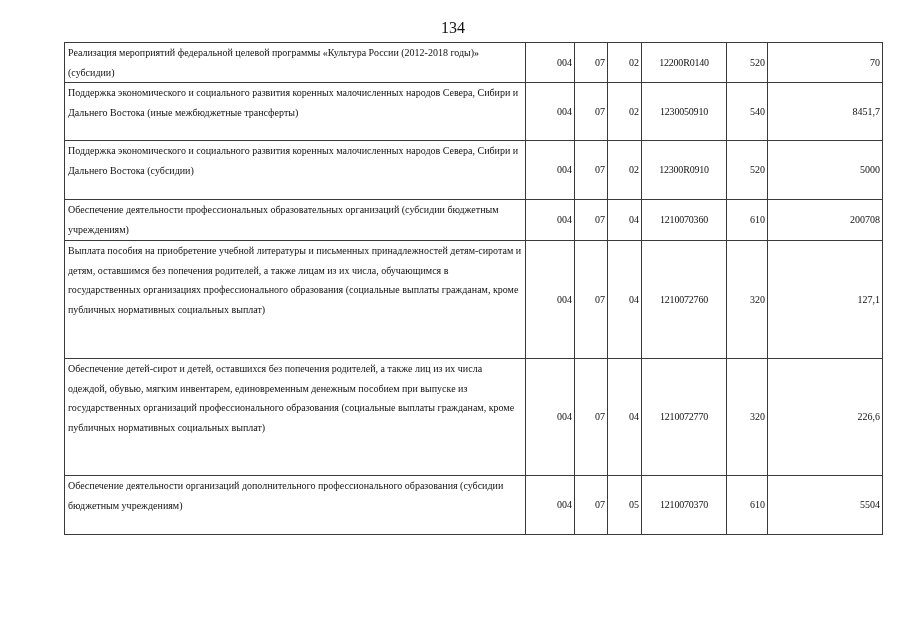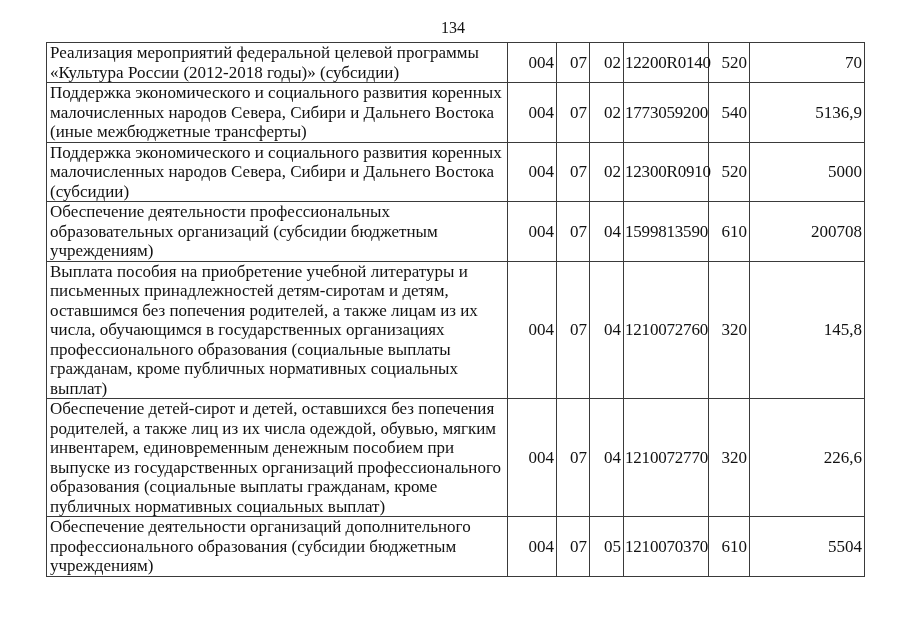--- a/index.html
+++ b/index.html
@@ -17,26 +17,26 @@
     }
     .page-number {
       position: absolute;
       top: 21px;
       left: 441px;
       font-size: 16px;
       line-height: 14px;
     }
     table.budget {
       position: absolute;
-      left: 46px;
+      left: 64px;
       top: 42px;
       width: 818px;
       border-collapse: collapse;
       table-layout: fixed;
-      font-size: 17px;
+      font-size: 10px;
       line-height: 19.5px;
     }
     table.budget td {
       border: 1px solid #3a3a3a;
       padding: 0 2px;
       vertical-align: middle;
     }
     table.budget td.desc {
       text-align: left;
       padding-left: 3px;
@@ -81,50 +81,50 @@
       <td class="num">02</td>
       <td class="code">12200R0140</td>
       <td class="num">520</td>
       <td class="val">70</td>
     </tr>
     <tr style="height:58px">
       <td class="desc">Поддержка экономического и социального развития коренных малочисленных народов Севера, Сибири и Дальнего Востока (иные межбюджетные трансферты)</td>
       <td class="num">004</td>
       <td class="num">07</td>
       <td class="num">02</td>
-      <td class="code">1773059200</td>
+      <td class="code">1230050910</td>
       <td class="num">540</td>
-      <td class="val">5136,9</td>
+      <td class="val">8451,7</td>
     </tr>
     <tr style="height:59px">
       <td class="desc">Поддержка экономического и социального развития коренных малочисленных народов Севера, Сибири и Дальнего Востока (субсидии)</td>
       <td class="num">004</td>
       <td class="num">07</td>
       <td class="num">02</td>
       <td class="code">12300R0910</td>
       <td class="num">520</td>
       <td class="val">5000</td>
     </tr>
     <tr style="height:41px">
       <td class="desc">Обеспечение деятельности профессиональных образовательных организаций  (субсидии бюджетным учреждениям)</td>
       <td class="num">004</td>
       <td class="num">07</td>
       <td class="num">04</td>
-      <td class="code">1599813590</td>
+      <td class="code">1210070360</td>
       <td class="num">610</td>
       <td class="val">200708</td>
     </tr>
     <tr style="height:118px">
       <td class="desc">Выплата пособия на приобретение учебной литературы и письменных принадлежностей детям-сиротам и детям, оставшимся без попечения родителей, а также лицам из их числа, обучающимся в государственных организациях профессионального образования (социальные выплаты гражданам, кроме публичных нормативных социальных выплат)</td>
       <td class="num">004</td>
       <td class="num">07</td>
       <td class="num">04</td>
       <td class="code">1210072760</td>
       <td class="num">320</td>
-      <td class="val">145,8</td>
+      <td class="val">127,1</td>
     </tr>
     <tr style="height:117px">
       <td class="desc">Обеспечение детей-сирот и детей, оставшихся без попечения родителей, а также лиц из их числа одеждой, обувью, мягким инвентарем, единовременным денежным пособием при выпуске из государственных организаций профессионального образования (социальные выплаты гражданам, кроме публичных нормативных социальных выплат)</td>
       <td class="num">004</td>
       <td class="num">07</td>
       <td class="num">04</td>
       <td class="code">1210072770</td>
       <td class="num">320</td>
       <td class="val">226,6</td>
     </tr>

